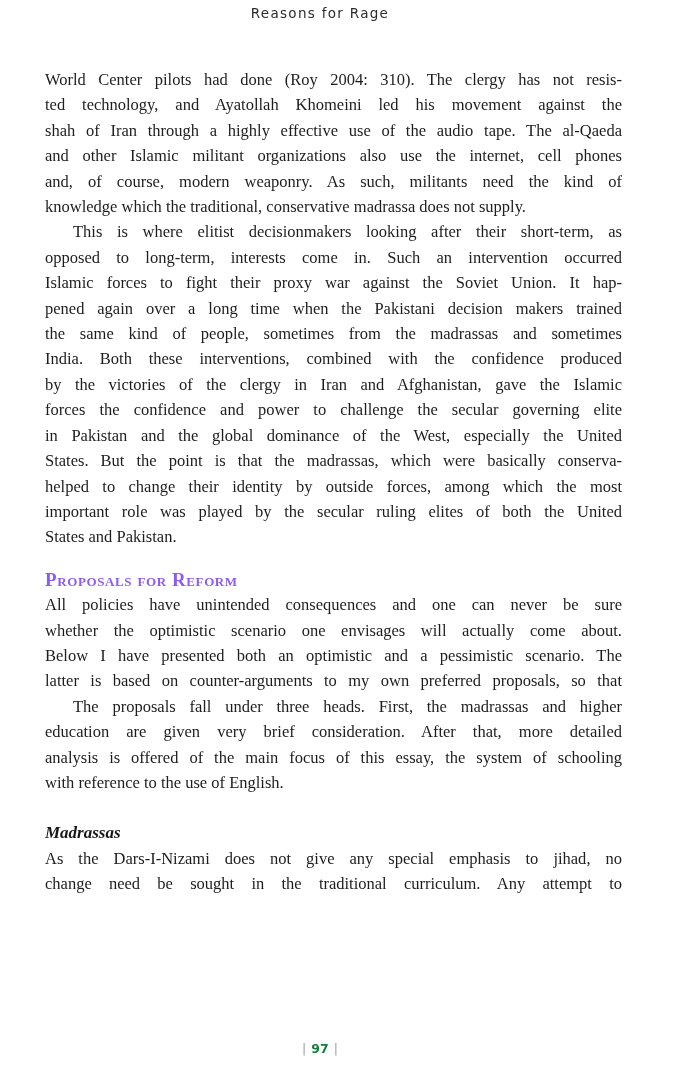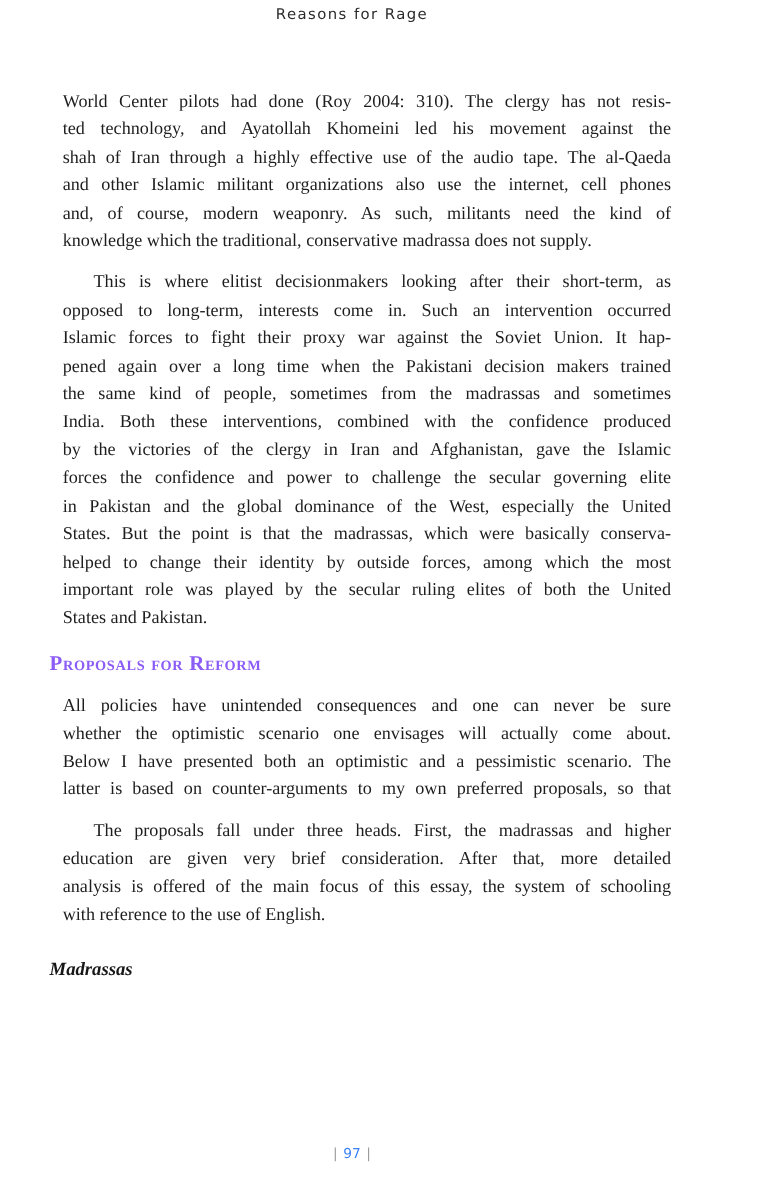--- a/index.html
+++ b/index.html
@@ -24,21 +24,21 @@
   }
   .body-text {
     position: absolute;
     top: 67px;
     left: 45px;
     width: 577px;
     font-size: 16.5px;
     line-height: 25.4px;
     color: #1d1d1d;
   }
-  .paragraph { margin: 12px; }
+  .paragraph { margin: 0; }
   .line {
     text-align: justify;
     text-align-last: justify;
     text-justify: inter-word;
   }
   .line.last { text-align-last: left; }
   .line.indent { text-indent: 28px; }
   .it { }
   .section-heading {
     margin: 17px 0 0 0;
@@ -60,21 +60,21 @@
   .page-footer {
     position: absolute;
     bottom: 15px;
     left: 0;
     right: 0;
     text-align: center;
     font-family: "DejaVu Sans", sans-serif;
     font-size: 12.5px;
   }
   .footer-bar { color: #9c9c9c; font-weight: normal; padding: 0 5px; }
-  .page-number { color: #3b82f6; font-weight: normal; }
+  .page-number { color: #15803d; font-weight: bold; }
 </style>
 </head>
 <body>
 
 <div class="page">
   <div class="running-head">Reasons for Rage</div>
 
   <div class="body-text">
       <div class="paragraph">
         <div class="line"><span>World Center pilots had done (Roy 2004: 310). The clergy has not resis-</span></div>
@@ -106,18 +106,22 @@
         <div class="line"><span>Below I have presented both an optimistic and a pessimistic scenario. The</span></div>
         <div class="line"><span>latter is based on counter-arguments to my own preferred proposals, so that</span></div>
       </div>
       <div class="paragraph">
         <div class="line indent"><span>The proposals fall under three heads. First, the </span><span class="it">madrassas</span><span> and higher</span></div>
         <div class="line"><span>education are given very brief consideration. After that, more detailed</span></div>
         <div class="line"><span>analysis is offered of the main focus of this essay, the system of schooling</span></div>
         <div class="line last"><span>with reference to the use of English.</span></div>
       </div>
       <h3 class="sub-heading">Madrassas</h3>
+      <div class="paragraph">
+        <div class="line"><span>As the </span><span class="it">Dars-I-Nizami</span><span> does not give any special emphasis to </span><span class="it">jihad</span><span>, no</span></div>
+        <div class="line"><span>change need be sought in the traditional curriculum. Any attempt to</span></div>
+      </div>
     </div>
 
   <div class="page-footer">
     <span class="footer-bar">|</span><span class="page-number">97</span><span class="footer-bar">|</span>
   </div>
 </div>
 
 </body></html>

